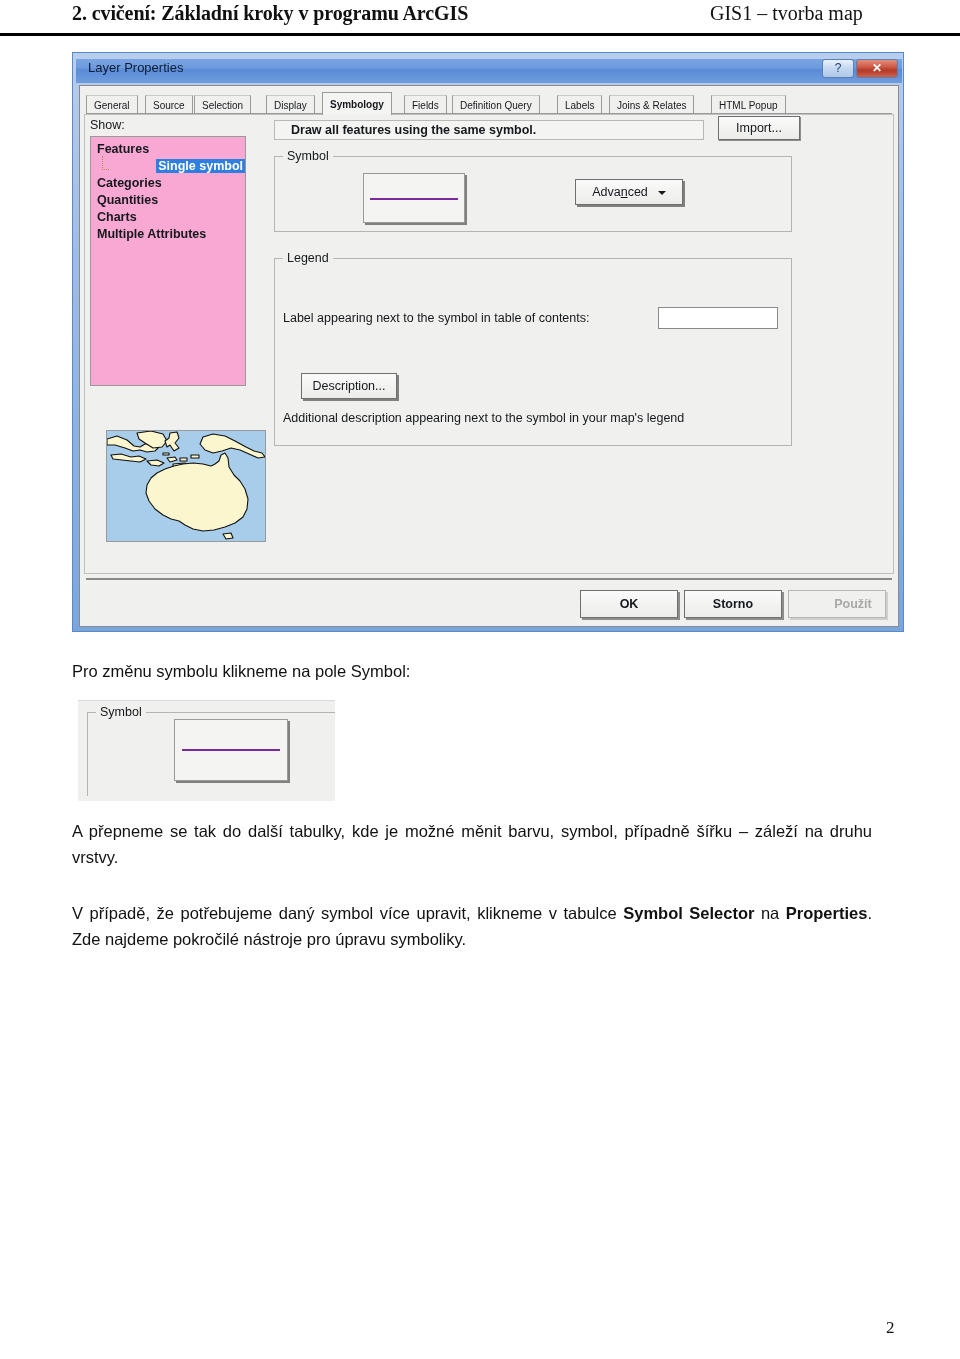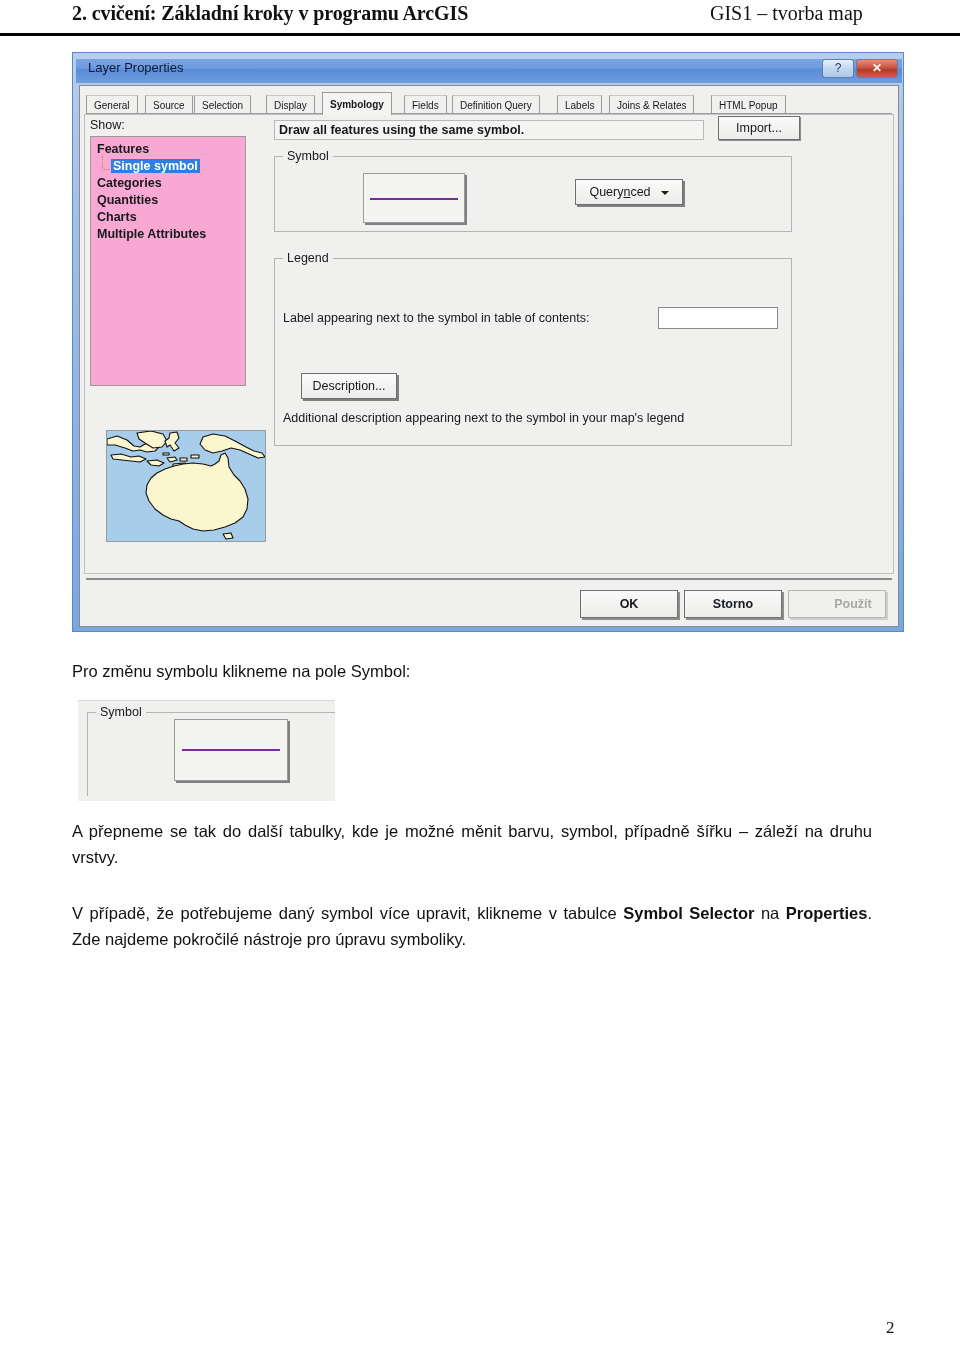--- a/index.html
+++ b/index.html
@@ -182,22 +182,23 @@
   .show-item {
     font-size: 12.5px;
     font-weight: bold;
     color: #15181c;
     padding: 1px 0 1px 6px;
     line-height: 15px;
     white-space: nowrap;
     cursor: default;
   }
   .show-item.child {
-    padding-left: 20px;
+    padding-left: 14px;
     position: relative;
+    text-align: right;
   }
   .show-item.child::before {
     content: "";
     position: absolute;
     left: 11px; top: -2px;
     width: 1px; height: 14px;
     border-left: 1px dotted #b38f45;
   }
   .show-item.child::after {
     content: "";
@@ -231,21 +232,21 @@
     left: 194px; top: 34px;
     width: 430px;
     height: 20px;
     background: #f4f4f2;
     border: 1px solid #b8b8b8;
     box-sizing: border-box;
     font-size: 12.5px;
     font-weight: bold;
     color: #15181c;
     line-height: 18px;
-    padding-left: 4px;
+    padding-left: 16px;
     white-space: nowrap;
     overflow: hidden;
   }
   #btn-import {
     position: absolute;
     left: 638px; top: 30px;
     width: 82px;
     height: 24px;
     background: linear-gradient(to bottom, #fafafa 0%, #ececea 100%);
     border: 1px solid #6f6f6f;
@@ -535,21 +536,21 @@
     </div>
 
     <div id="draw-label">Draw all features using the same symbol.</div>
     <div id="btn-import">Import...</div>
 
     <div class="groupbox" id="gb-symbol">
       <span class="gb-title">Symbol</span>
       <div id="symbol-swatch">
         <div class="line" style="background: rgb(123, 42, 158);"></div>
       </div>
-      <div id="btn-advanced"><span>Query</span><span class="acc">n</span><span>ced</span><span class="arrow"></span></div>
+      <div id="btn-advanced"><span>Adva</span><span class="acc">n</span><span>ced</span><span class="arrow"></span></div>
     </div>
 
     <div class="groupbox" id="gb-legend">
       <span class="gb-title">Legend</span>
       <div id="legend-label">Label appearing next to the symbol in table of contents:</div>
       <input id="legend-input" type="text" value="" style="">
       <div id="btn-description">Description...</div>
       <div id="legend-desc">Additional description appearing next to the symbol in your map's legend</div>
     </div>
 

